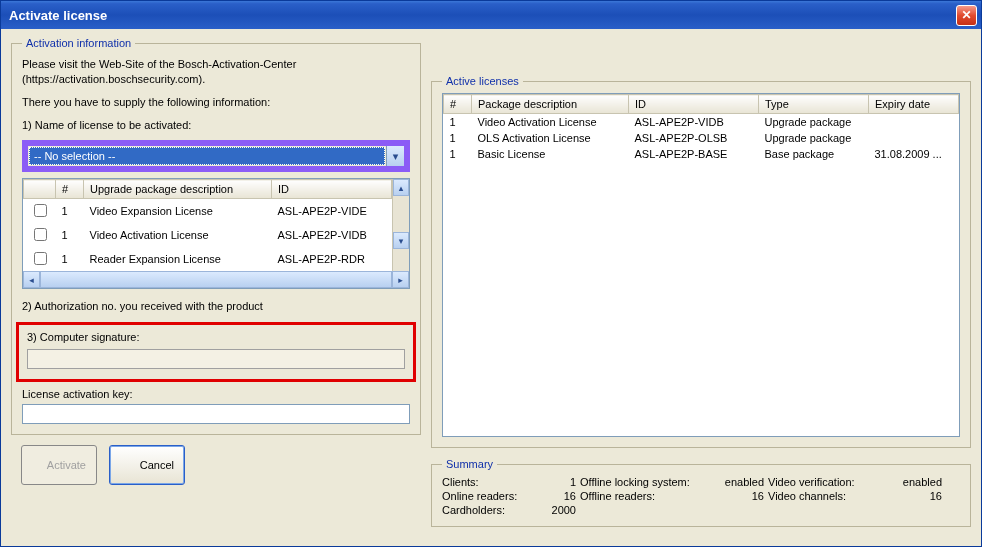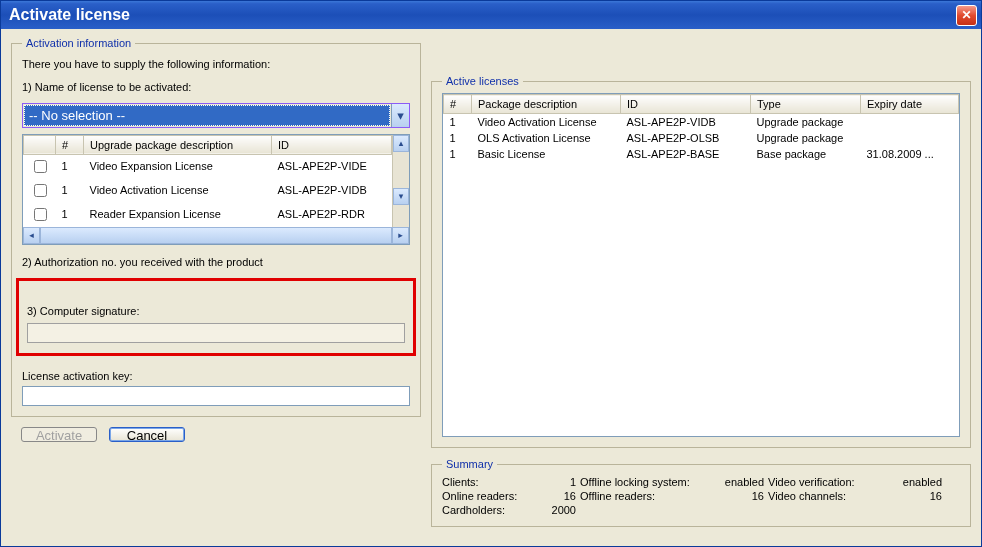--- a/index.html
+++ b/index.html
@@ -24,21 +24,21 @@
     height: 28px;
     background: linear-gradient(to bottom, #3b77d8 0%, #2a5fc8 10%, #1c4fb8 50%, #2a5fc8 100%);
     display: flex;
     align-items: center;
     justify-content: space-between;
     padding: 0 4px 0 8px;
     color: #fff;
   }
   .titlebar-title {
     font-weight: bold;
-    font-size: 16px;
+    font-size: 13px;
   }
   .close-btn {
     width: 21px;
     height: 21px;
     background: linear-gradient(to bottom, #f49a8a 0%, #e14a2e 50%, #c63015 100%);
     border: 1px solid #fff;
     border-radius: 3px;
     color: #fff;
     display: flex;
     align-items: center;
@@ -60,22 +60,22 @@
     margin: 0 0 4px 0;
   }
   legend {
     color: #1030aa;
     font-size: 11px;
     padding: 0 4px;
   }
   .info-text { margin: 2px 0 8px 0; line-height: 1.35; }
   .combo {
     display: flex;
-    border: 1px solid #8b5cf6;
-    font-size: 13px;
+    border: 6px solid #8b5cf6;
+    font-size: 11px;
   }
   .combo-sel {
     flex: 1;
     background: #316ac5;
     color: #fff;
     padding: 2px 4px;
     border: 1px dotted #ffe;
     margin: 1px;
   }
   .combo-btn {
@@ -124,46 +124,47 @@
   }
   .hscroll .scrollbtn { width:17px; height:17px; }
   .hscroll .thumb {
     flex:1;
     margin:0 0;
     background: linear-gradient(to bottom,#dbeafe,#b8d0f0);
     border:1px solid #9bb5da;
   }
   .red-box {
     border: 3px solid #e00000;
-    padding: 24px 8px 10px 8px;
-    margin: 8px -6px 14px -6px;
+    padding: 6px 8px 10px 8px;
+    margin: 8px -6px 6px -6px;
   }
   .text-input {
     width: 100%;
     height: 20px;
     border: 1px solid #a0a0a0;
     background: #f4f1e4;
     padding: 2px 4px;
     font-size: 11px;
   }
   .text-input.white { background:#fff; border:1px solid #7f9db9; }
   .btn-row {
     padding: 6px 0 0 10px;
     display:flex;
     gap: 12px;
   }
   .btn {
     min-width: 76px;
-    height: 15px;
+    height: 40px;
     border: 1px solid #888;
     background: linear-gradient(to bottom,#fff,#e8e4d4);
     border-radius: 3px;
-    font-size: 13px;
+    font-size: 11px;
     cursor:pointer;
     padding: 0 10px;
+    text-align: right;
   }
   .btn.disabled {
     color: #a0a0a0;
     background: #f0ede0;
     cursor: default;
   }
   .btn.focused {
     border: 1px solid #2a5fc8;
     box-shadow: 0 0 0 1px #7aa6e8 inset;
   }
@@ -207,20 +208,21 @@
       <span>✕</span>
     </div>
   </div>
 
   <div class="content">
 
     <div class="left-col">
       <fieldset>
         <legend>Activation information</legend>
 
+        <div class="info-text">Please visit the Web-Site of the Bosch-Activation-Center (https://activation.boschsecurity.com).</div>
         <div class="info-text">There you have to supply the following information:</div>
         <div class="info-text">1) Name of license to be activated:</div>
 
         <div class="combo">
           <div class="combo-sel">-- No selection --</div>
           <div class="combo-btn">
             <span>▾</span>
           </div>
         </div>
 
@@ -300,21 +302,21 @@
       <fieldset class="active-licenses-fs">
         <legend>Active licenses</legend>
         <div class="active-table-wrap">
           <table>
             <thead>
               <tr>
                 <th style="width:28px">#</th>
                 <th>Package description</th>
                 <th style="width:130px">ID</th>
                 <th style="width:110px">Type</th>
-                <th style="width:98px">Expiry date</th>
+                <th style="width:90px">Expiry date</th>
               </tr>
             </thead>
             <tbody>
               <tr>
                 <td>1</td>
                 <td>Video Activation License</td>
                 <td>ASL-APE2P-VIDB</td>
                 <td>Upgrade package</td>
                 <td></td>
               </tr>

